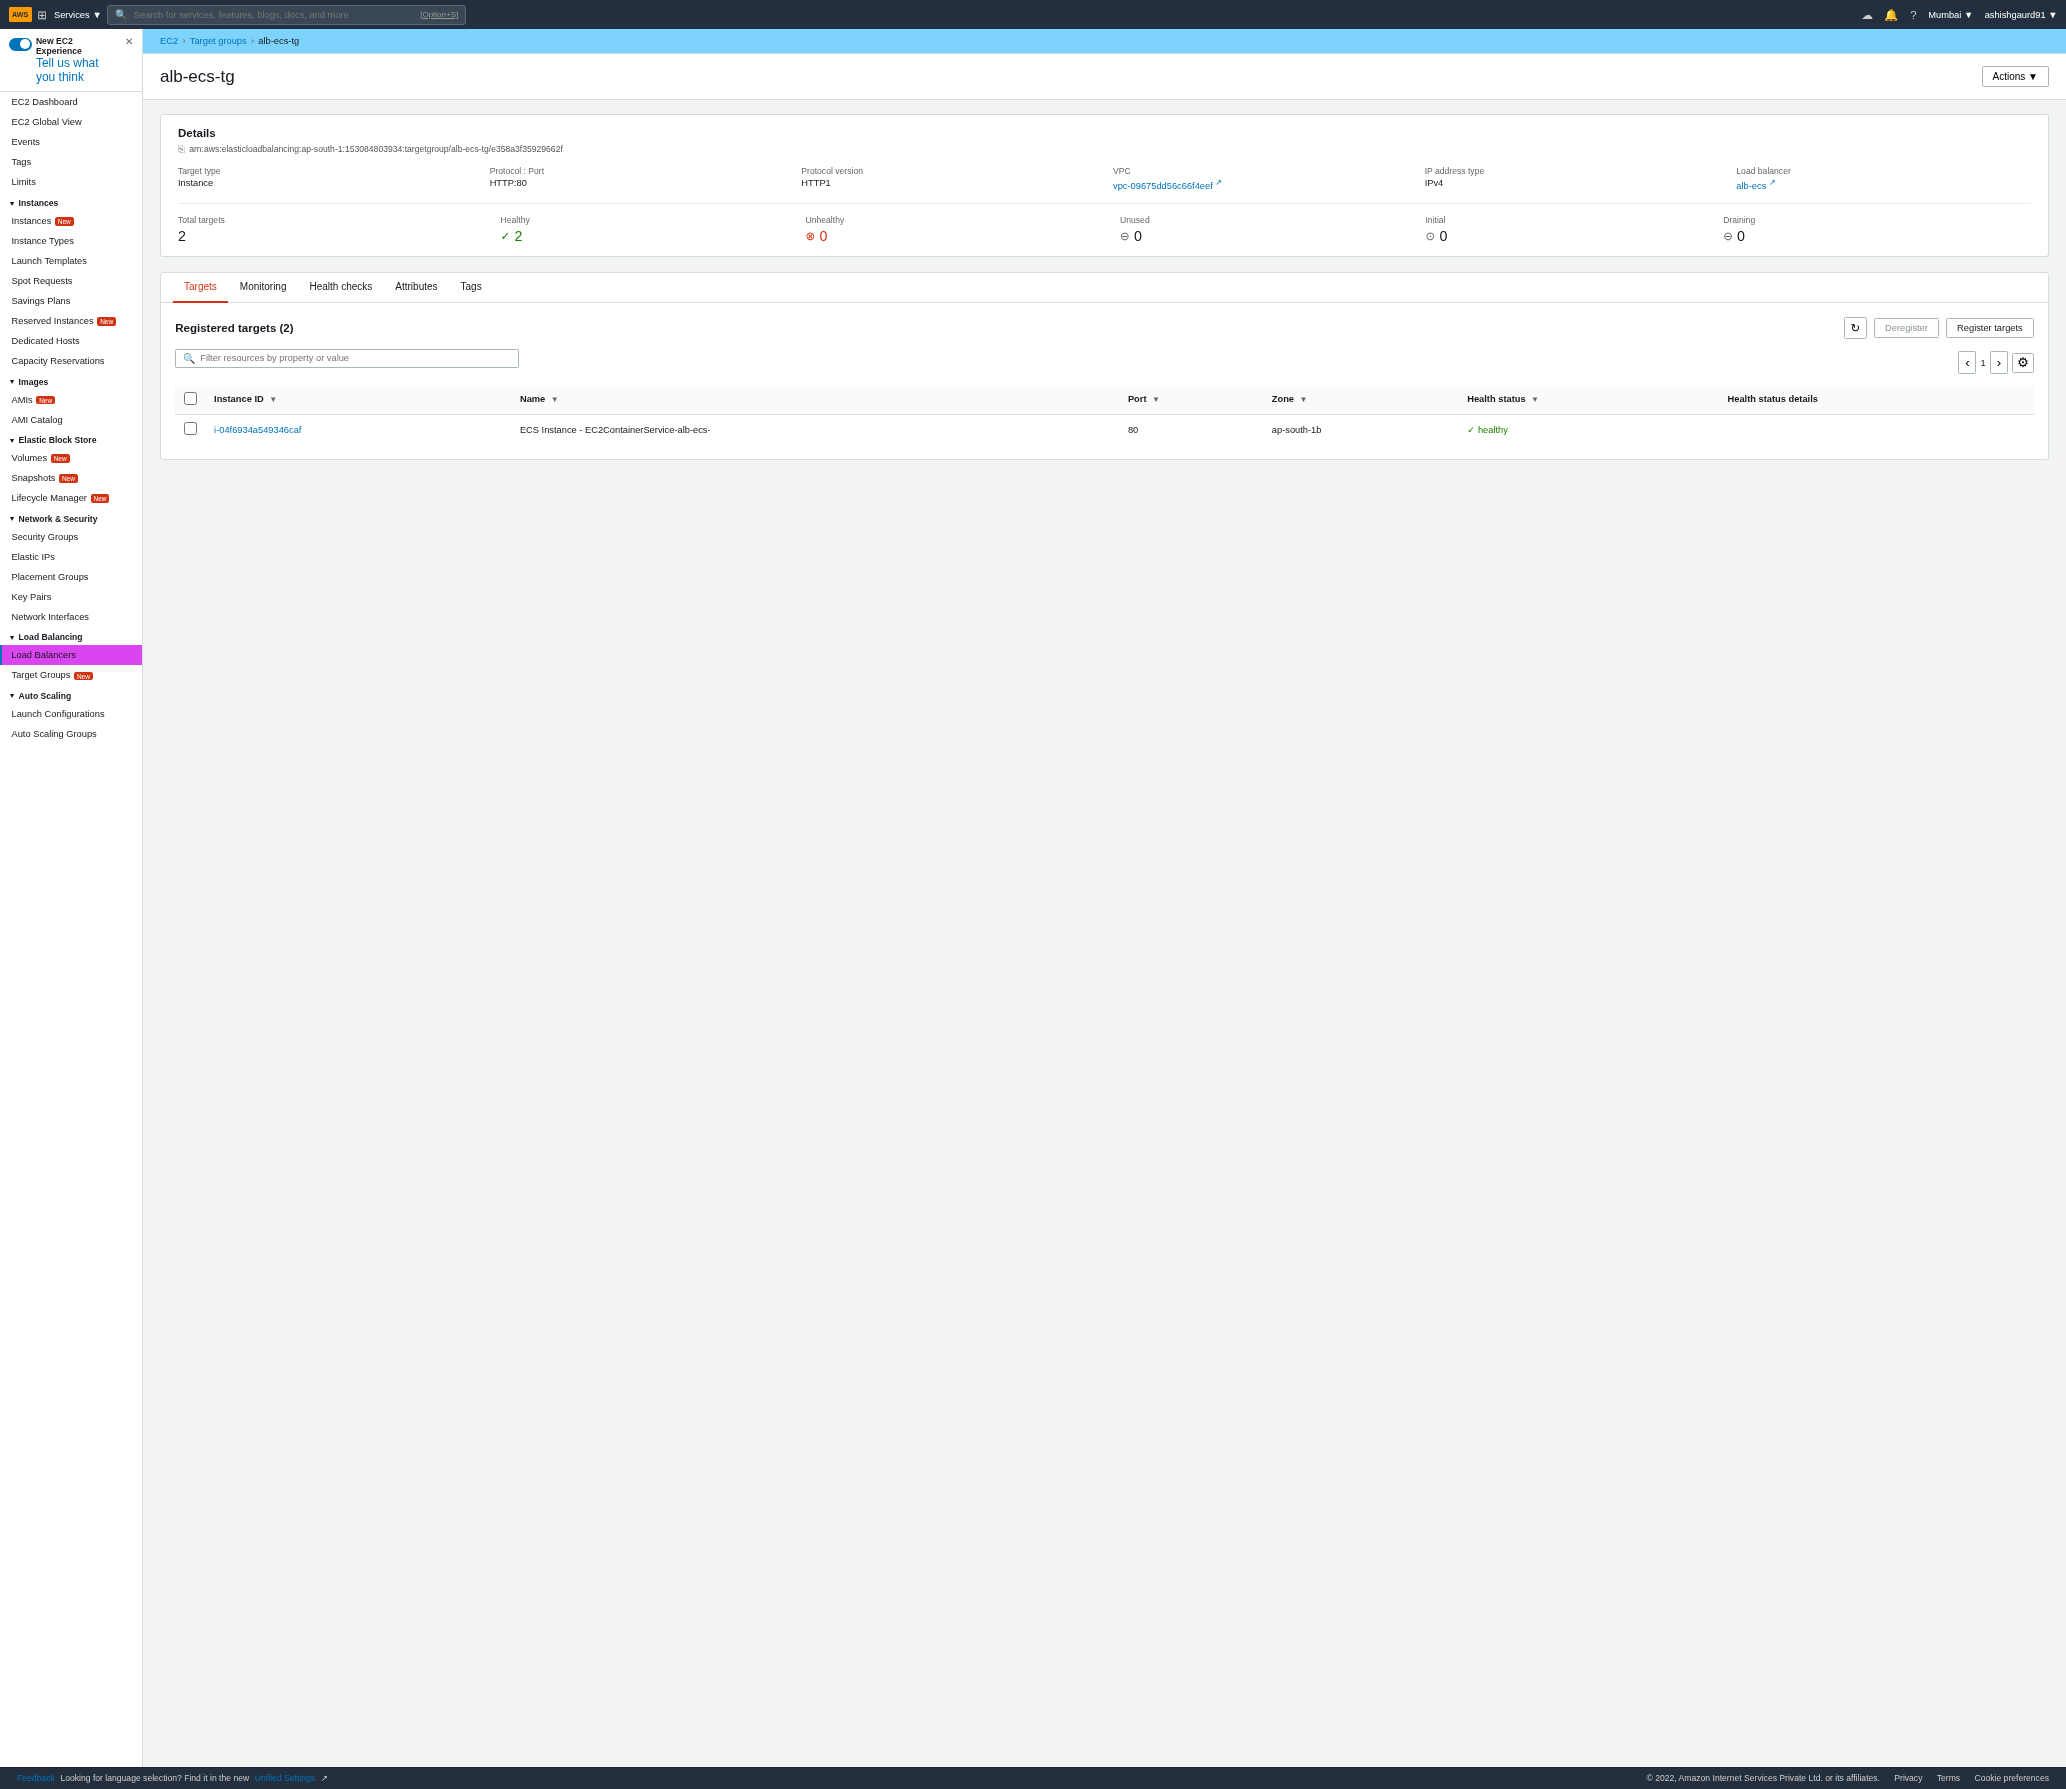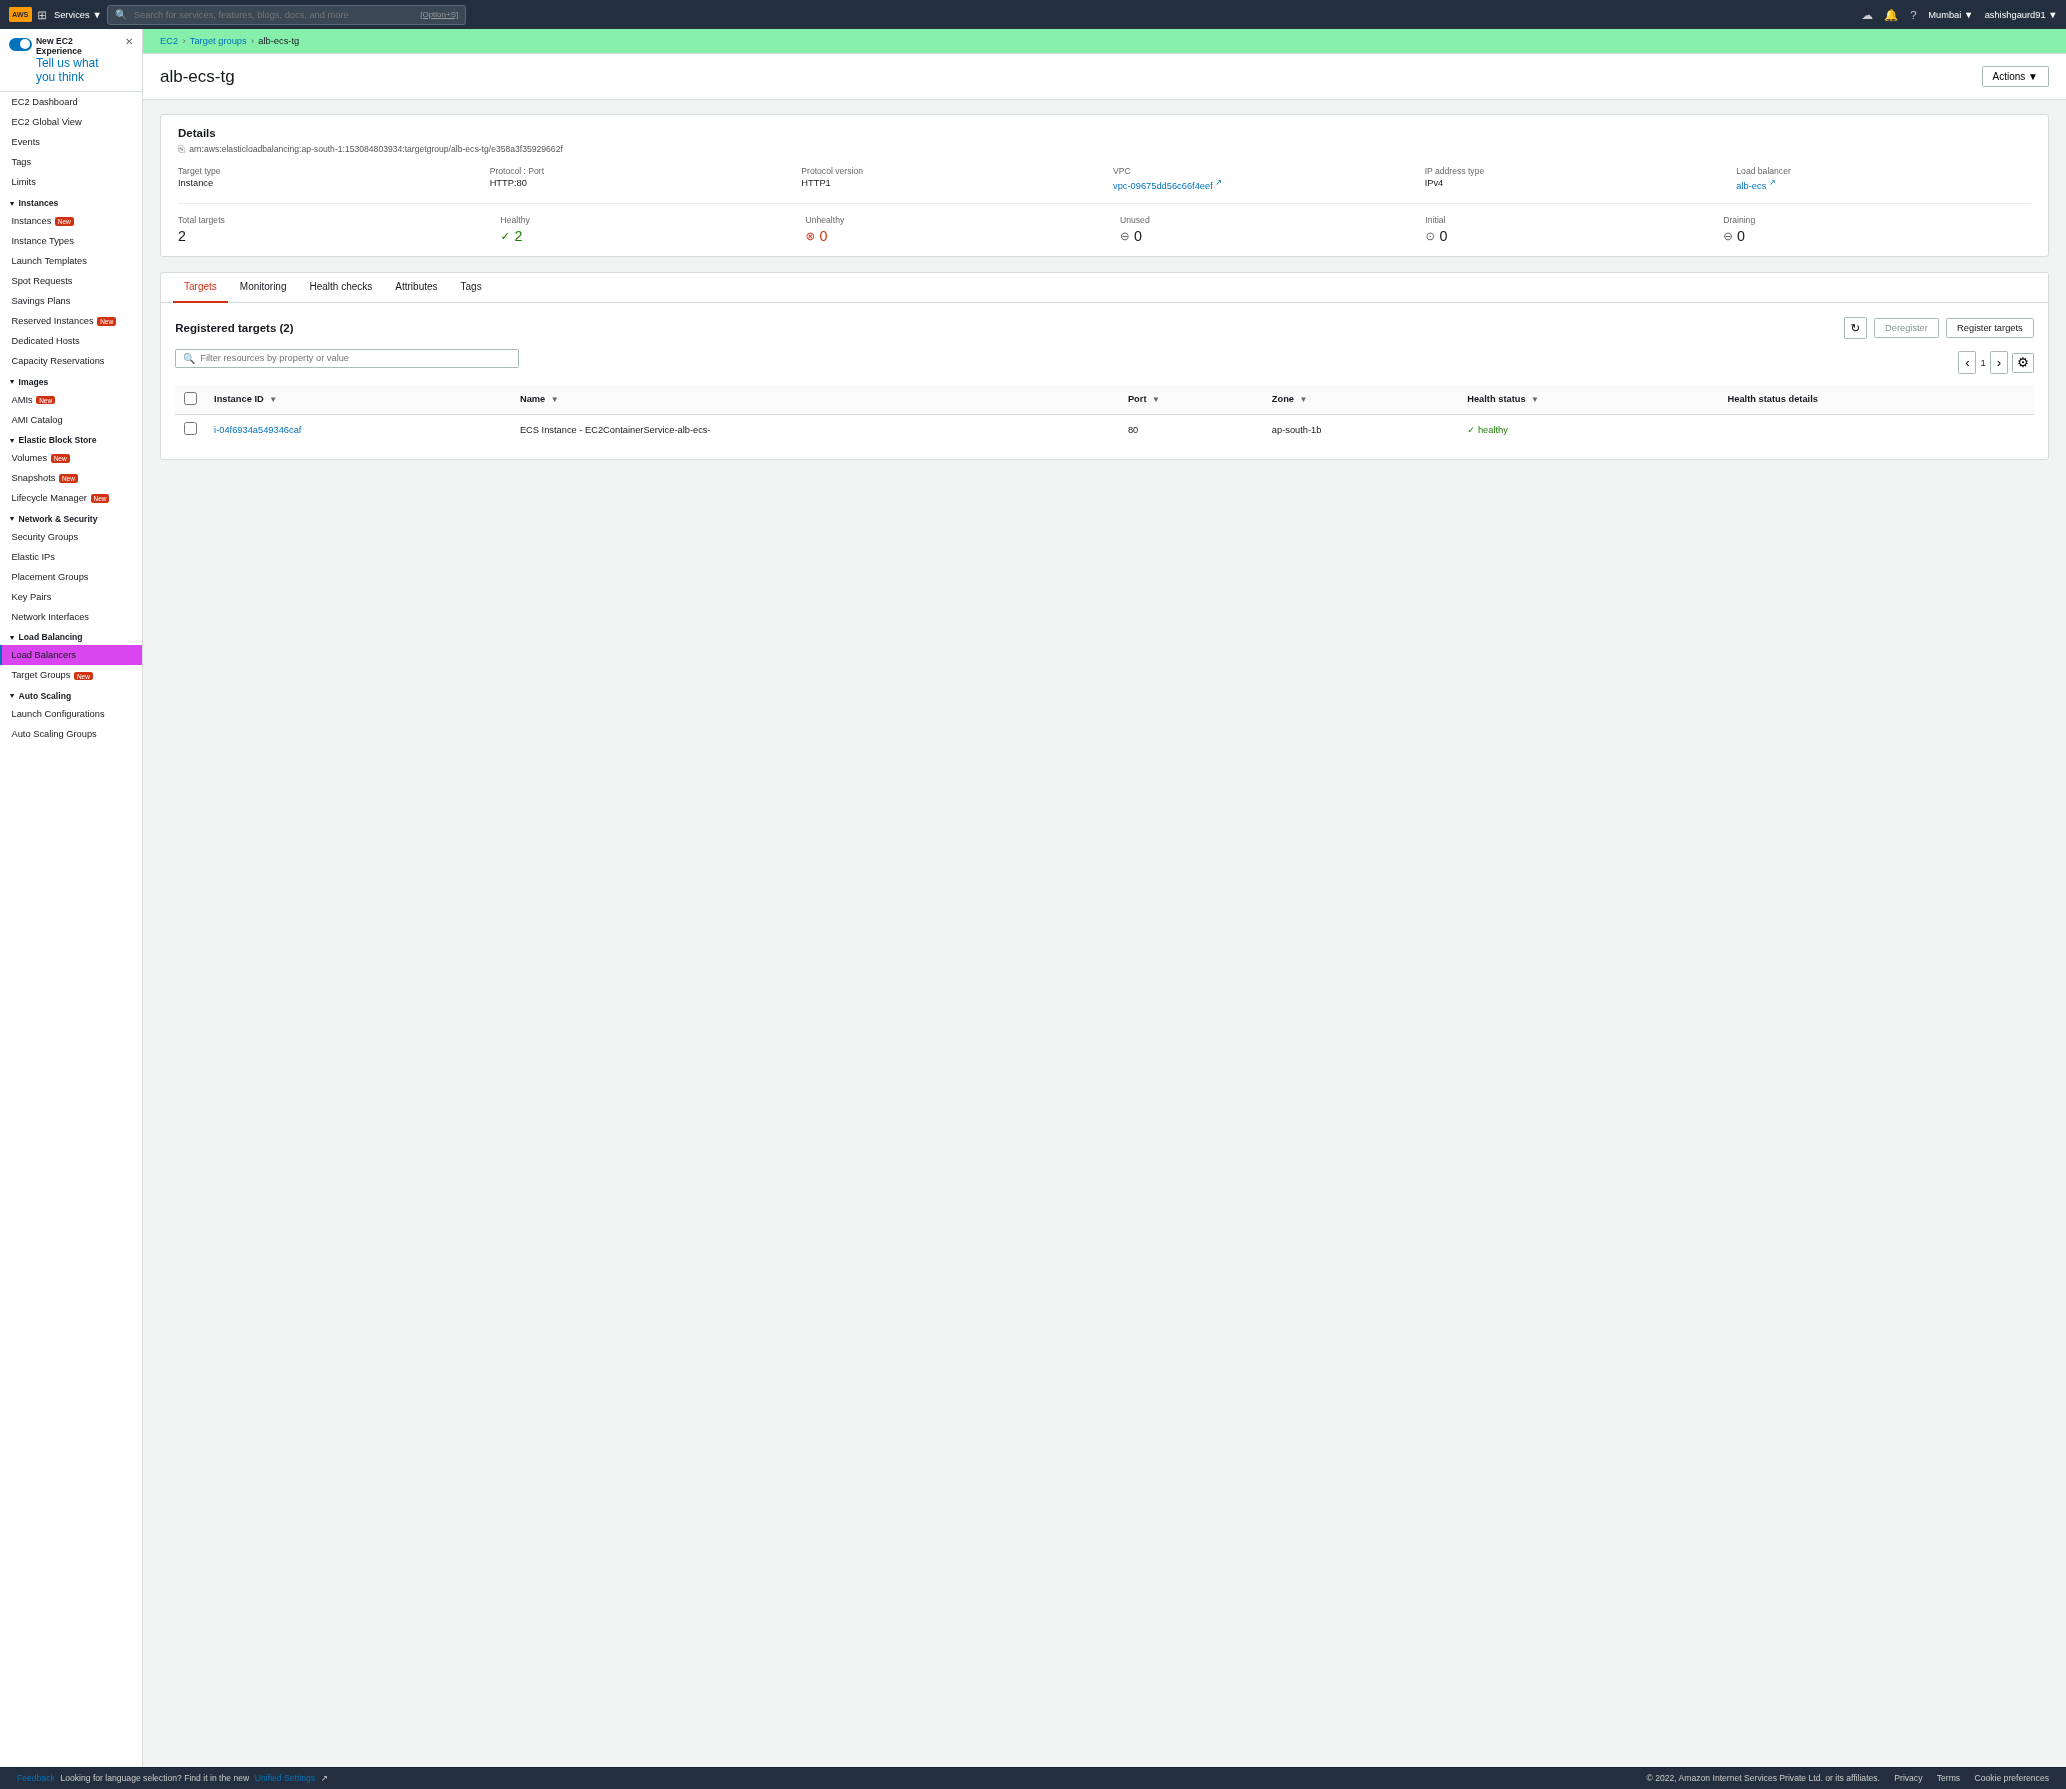--- a/index.html
+++ b/index.html
@@ -93,21 +93,21 @@
     }
     .sidebar-section::before { content: '▼'; font-size: 7.2px; }
     .sidebar-highlight { background: #d946ef; border-left: 2.2px solid #0073bb; padding-left: 9.3px !important; }
 
     
     .main {
       flex: 1; overflow-y: auto; padding: 0;
       background: #f2f3f3;
     }
     .breadcrumb {
-      background: #86efac; padding: 7.2px 17px; border-bottom: 0.7px solid #d5dbdb;
+      background: #7dd3fc; padding: 7.2px 17px; border-bottom: 0.7px solid #d5dbdb;
       display: flex; align-items: center; gap: 4.3px; font-size: 9.3px;
     }
     .breadcrumb a { color: #0073bb; text-decoration: none; cursor: pointer; }
     .breadcrumb .sep { color: #666; }
     .breadcrumb .current { color: #16191f; }
 
     .page-header {
       background: #fff; padding: 11.5px 17px;
       display: flex; align-items: center; justify-content: space-between;
       border-bottom: 0.7px solid #d5dbdb;

